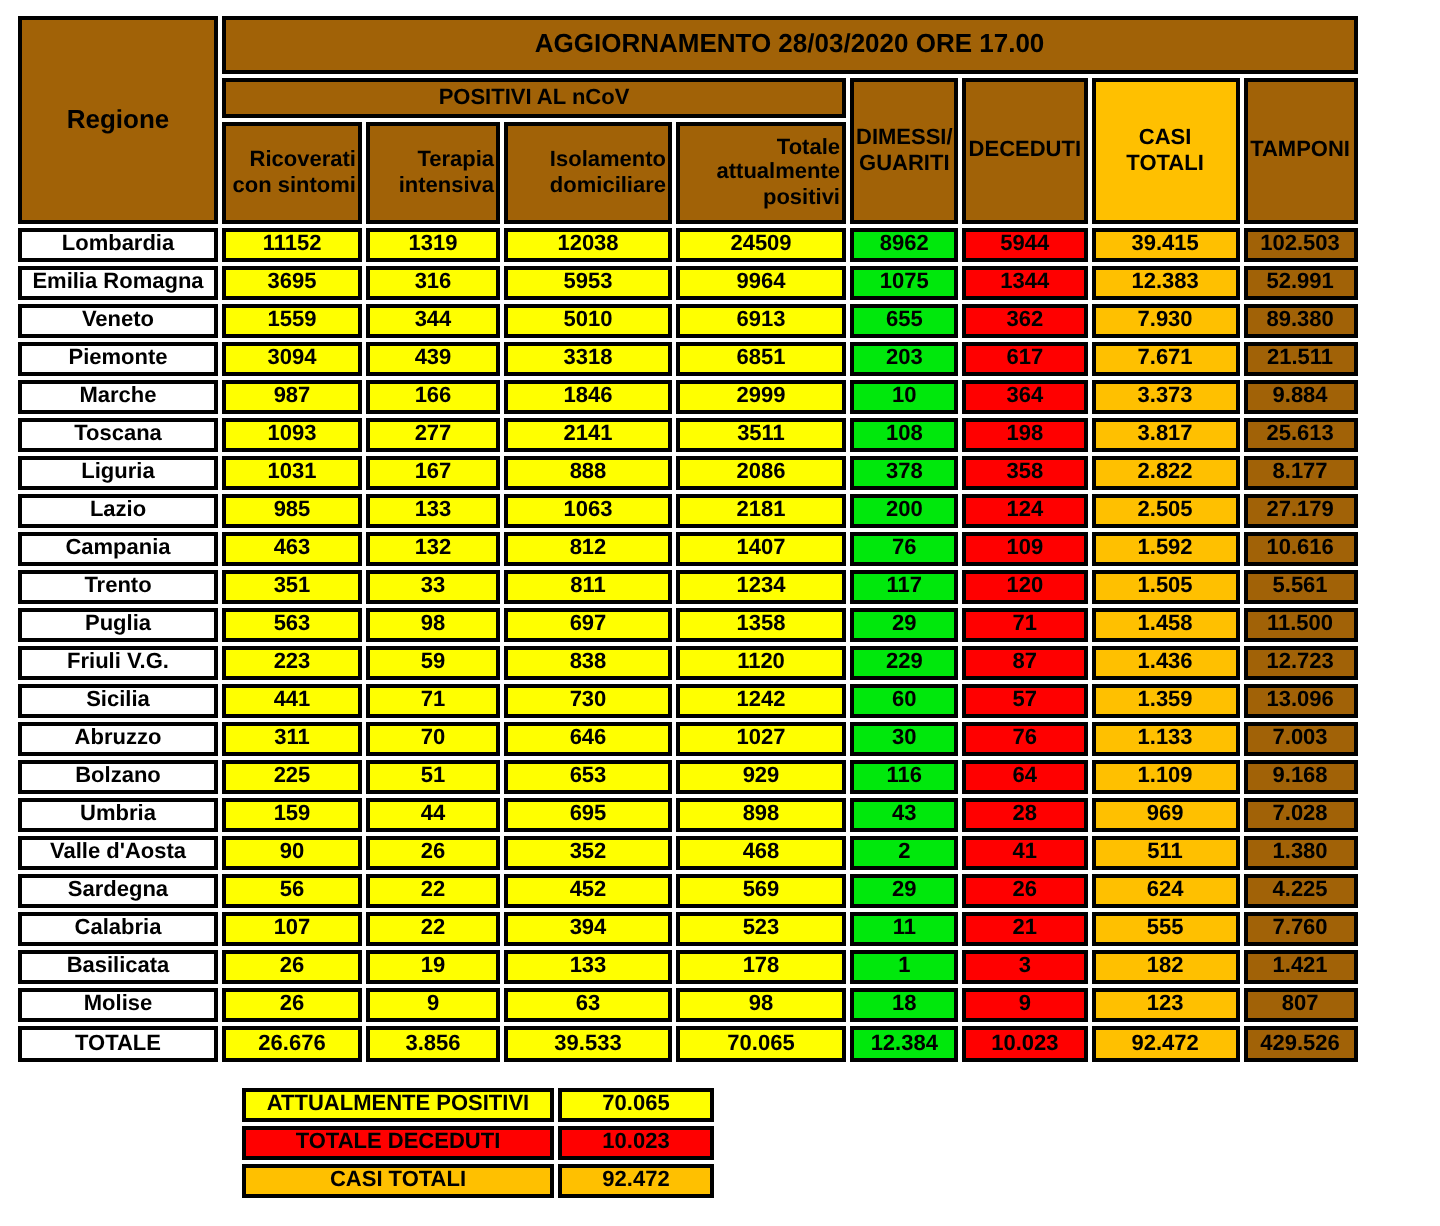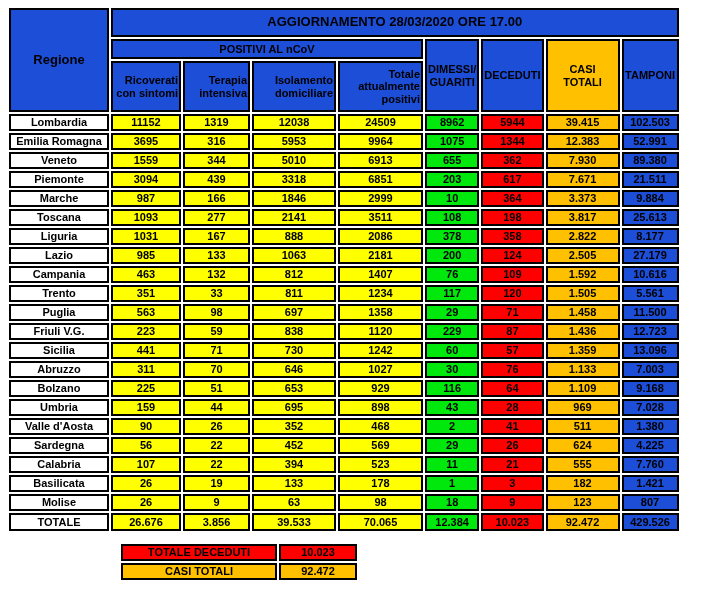--- a/index.html
+++ b/index.html
@@ -3,21 +3,21 @@
 <meta charset="utf-8">
 <style>
   html,body{margin:0;padding:0;background:#fff;}
   body{font-family:"Liberation Sans",sans-serif;color:#000;width:720px;}
   .wrap{padding:6px 6px 0 7px;}
   table{border-collapse:separate;border-spacing:2px;table-layout:fixed;}
   td{border:2px solid #000;text-align:center;vertical-align:middle;
      font-weight:700;font-size:11px;line-height:1.1;padding:0 1px;
      overflow:hidden;white-space:pre-line;}
   
-  .c-grey{background:#1d4ed8;}
+  .c-grey{background:#a16207;}
   .c-yellow{background:#ffff00;}
   .c-green{background:#00e80c;}
   .c-red{background:#ff0000;}
   .c-orange{background:#ffc000;}
   .c-white{background:#ffffff;}
   
   .row-title td{height:25px;font-size:13px;}
   .row-group td.group{height:16px;}
   .row-sub td{height:47px;font-size:11px;text-align:right;}
   
@@ -313,20 +313,24 @@
           <td class="c-red">10.023</td>
           <td class="c-orange">92.472</td>
           <td class="c-grey">429.526</td>
         </tr>
       </tbody>
   </table>
 
   <table class="summary">
     <tbody id="summary-rows">
         <tr>
+          <td class="lbl c-yellow">ATTUALMENTE POSITIVI</td>
+          <td class="val c-yellow">70.065</td>
+        </tr>
+        <tr>
           <td class="lbl c-red">TOTALE DECEDUTI</td>
           <td class="val c-red">10.023</td>
         </tr>
         <tr>
           <td class="lbl c-orange">CASI TOTALI</td>
           <td class="val c-orange">92.472</td>
         </tr>
       </tbody>
   </table>
 

